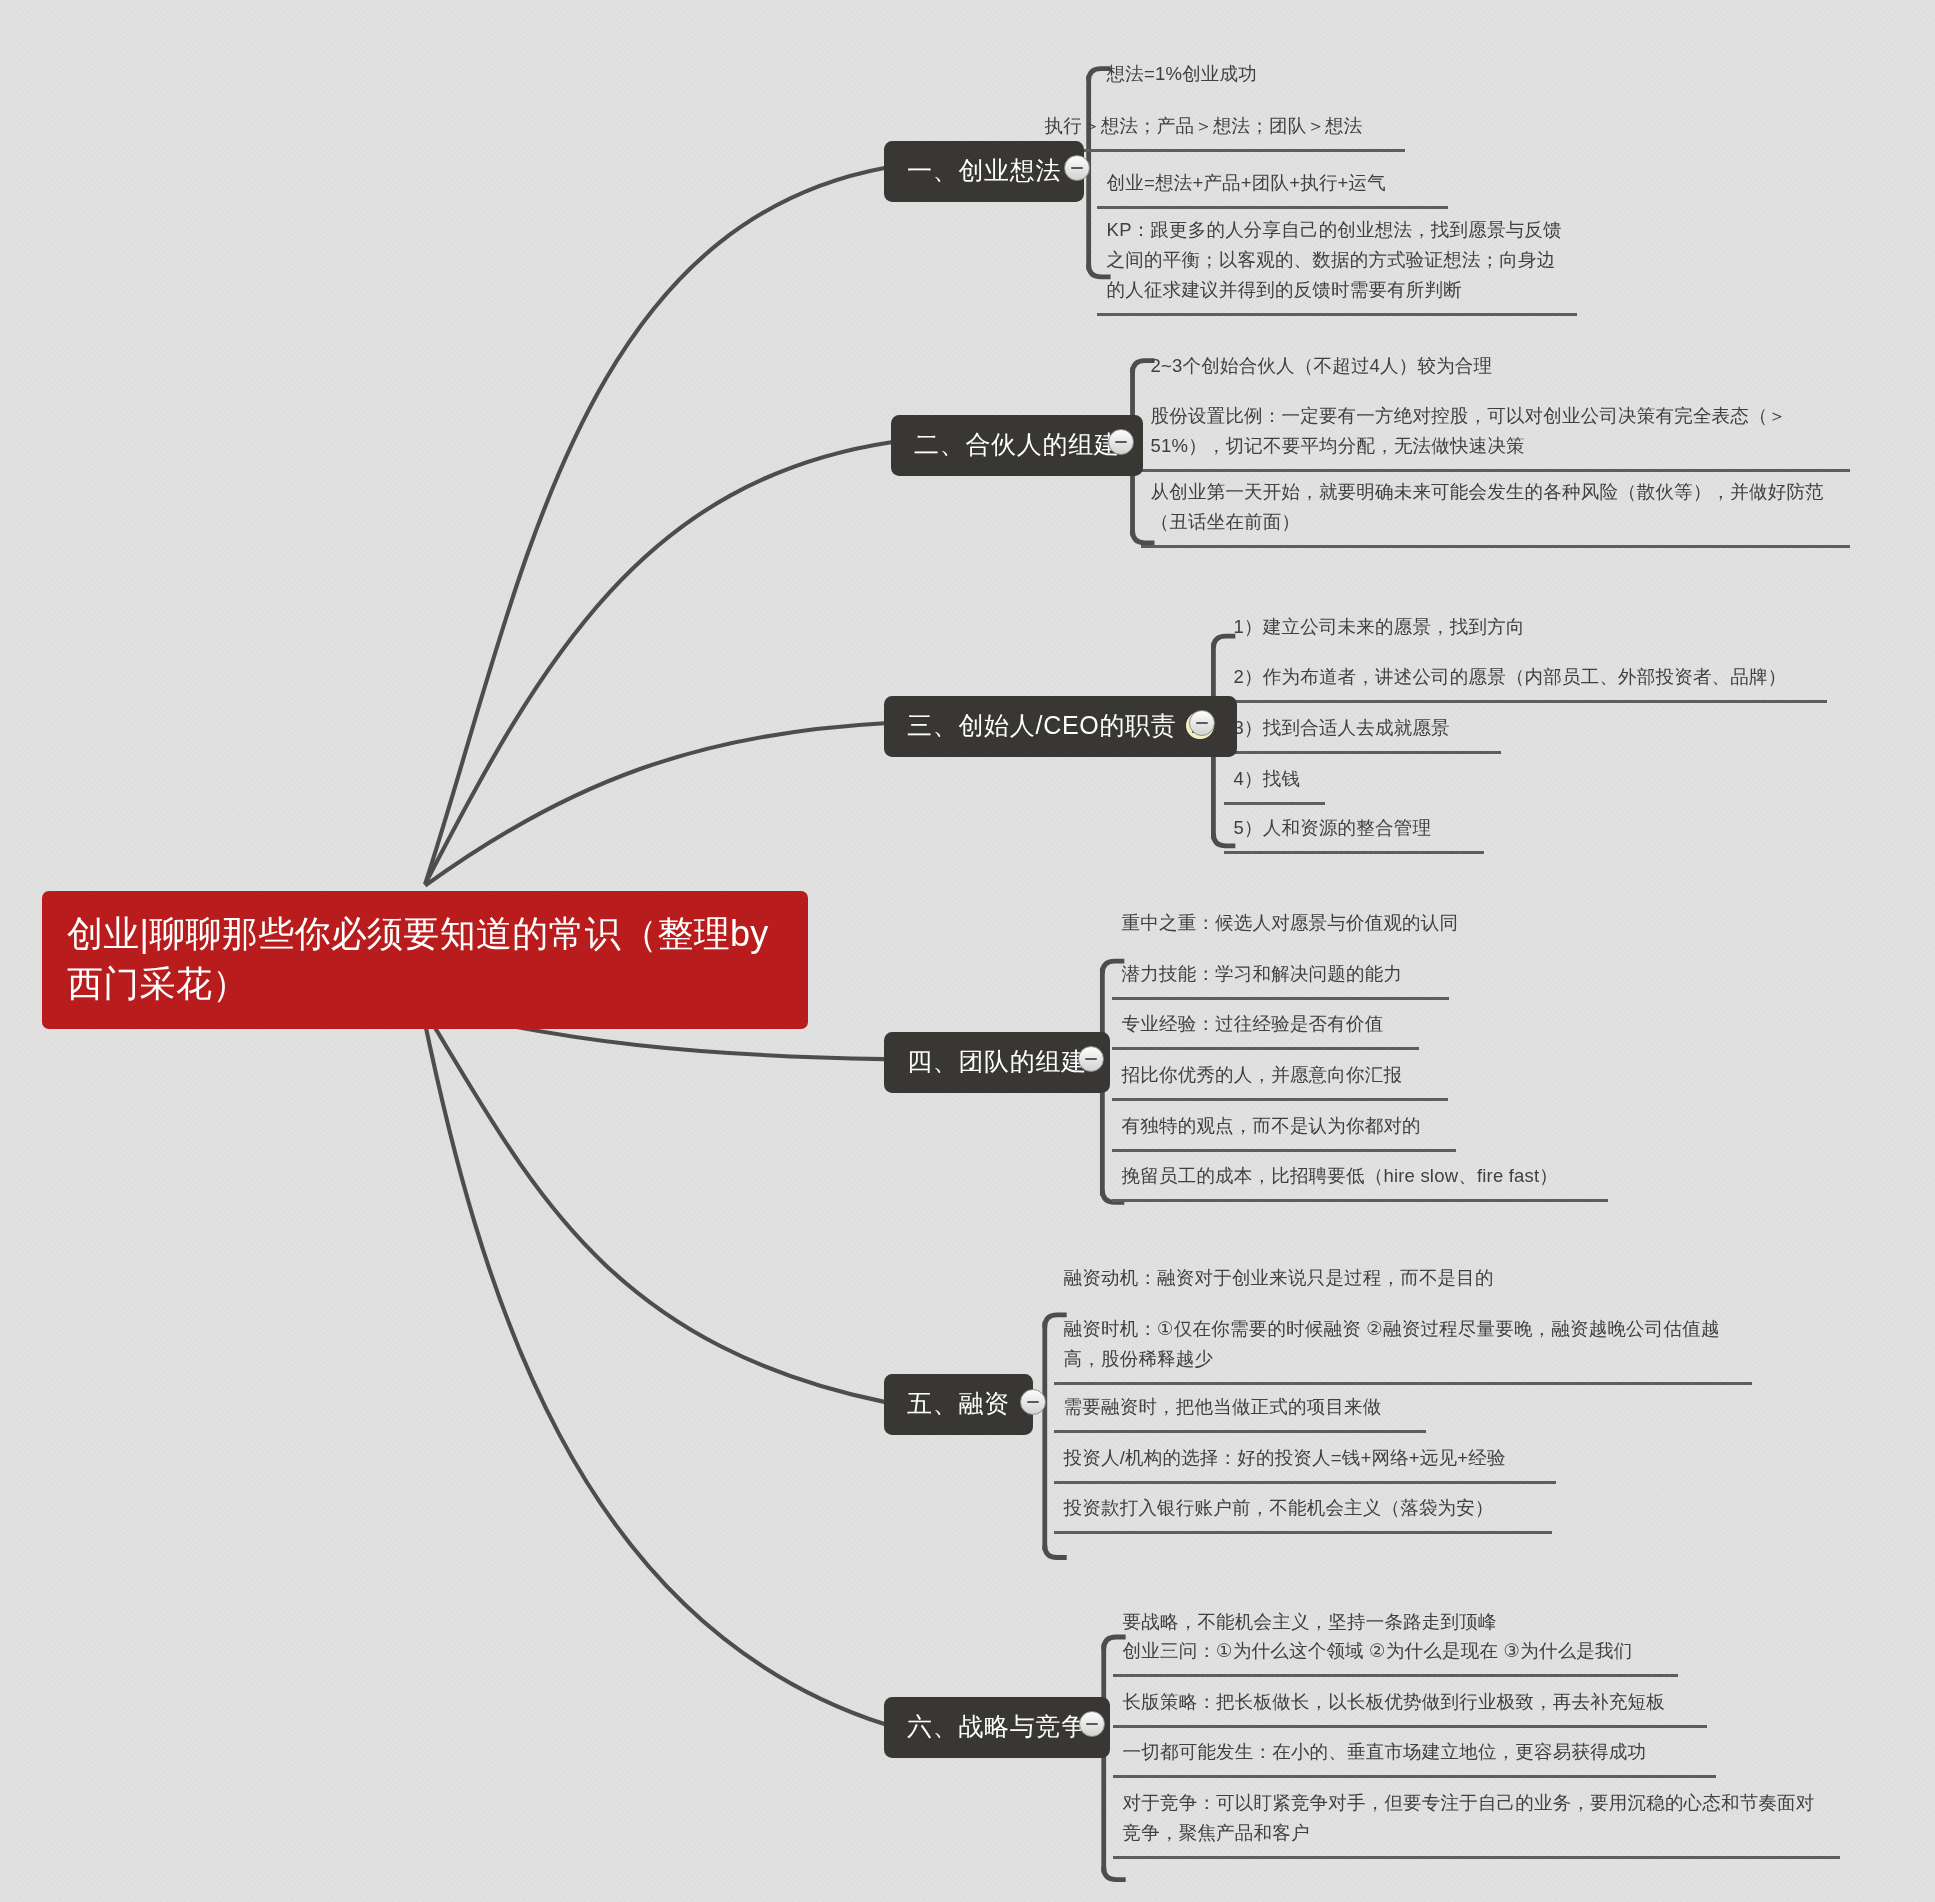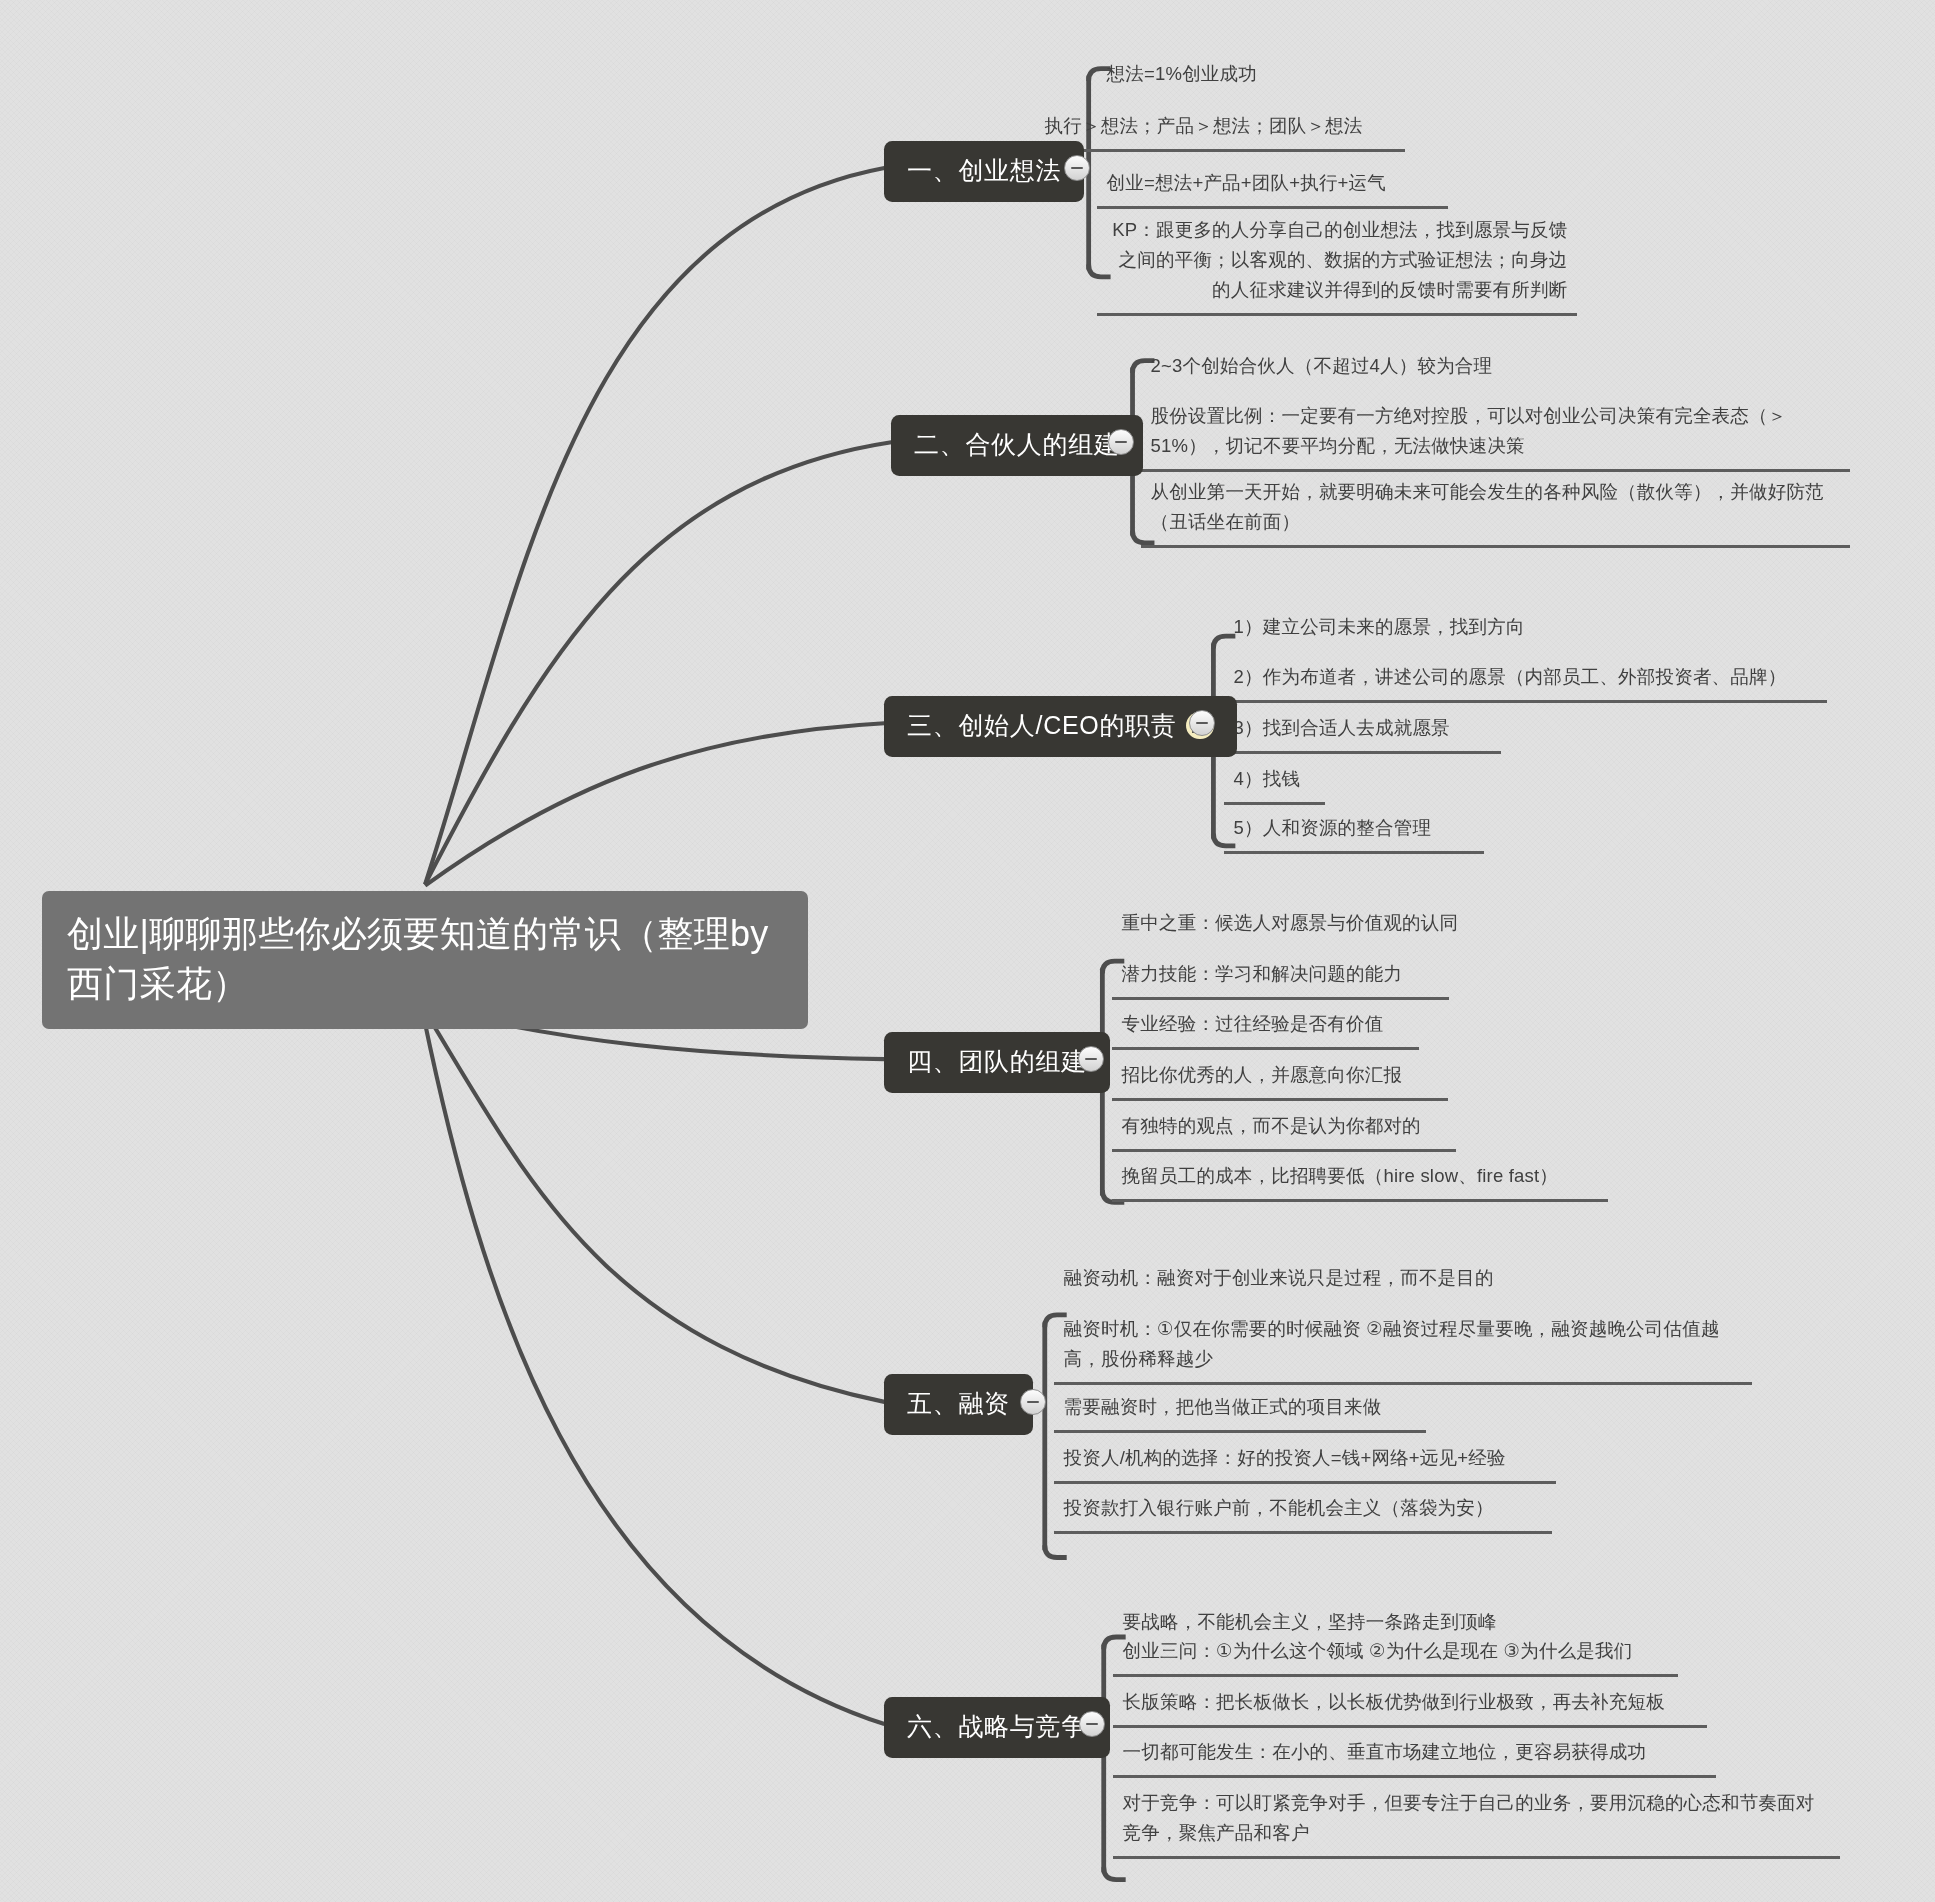--- a/index.html
+++ b/index.html
@@ -34,21 +34,21 @@
   }
   #connectors path { fill: none; stroke: #4d4d4d; }
 
   
   .root-node {
     position: absolute;
     left: 42px;
     top: 891px;
     width: 766px;
     box-sizing: border-box;
-    background: #737373;
+    background: #b91c1c;
     border-radius: 6.9px;
     padding: 18px 25px 20.6px 25px;
     color: #ffffff;
     font-size: 36px;
     line-height: 1.38;
     font-weight: 400;
     letter-spacing: 0.3px;
     z-index: 5;
   }
 
@@ -184,21 +184,21 @@
   </div>
 
   <div class="topic" style="left:884px; top:141px;">
     <span class="topic-label">一、创业想法</span>
   </div>
   <div class="toggle" style="left:1064px; top:155px;"></div>
 
   <div class="sub nounderline" style="left:1097px; top:56px; width:219px;">想法=1%创业成功</div>
   <div class="sub" style="left:1035px; top:108px; width:370px;">执行＞想法；产品＞想法；团队＞想法</div>
   <div class="sub" style="left:1097px; top:165px; width:351px;">创业=想法+产品+团队+执行+运气</div>
-  <div class="sub" style="left:1097px; top:212px; width:480px;text-align:right;">KP：跟更多的人分享自己的创业想法，找到愿景与反馈之间的平衡；以客观的、数据的方式验证想法；向身边的人征求建议并得到的反馈时需要有所判断</div>
+  <div class="sub" style="left:1097px; top:212px; width:480px;">KP：跟更多的人分享自己的创业想法，找到愿景与反馈之间的平衡；以客观的、数据的方式验证想法；向身边的人征求建议并得到的反馈时需要有所判断</div>
 
   <div class="topic" style="left:891px; top:415px;">
     <span class="topic-label">二、合伙人的组建</span>
   </div>
   <div class="toggle" style="left:1108px; top:429px;"></div>
 
   <div class="sub nounderline" style="left:1141px; top:348px; width:398px;">2~3个创始合伙人（不超过4人）较为合理</div>
   <div class="sub" style="left:1141px; top:398px; width:709px;">股份设置比例：一定要有一方绝对控股，可以对创业公司决策有完全表态（＞51%），切记不要平均分配，无法做快速决策</div>
   <div class="sub" style="left:1141px; top:474px; width:709px;">从创业第一天开始，就要明确未来可能会发生的各种风险（散伙等），并做好防范（丑话坐在前面）</div>
 

